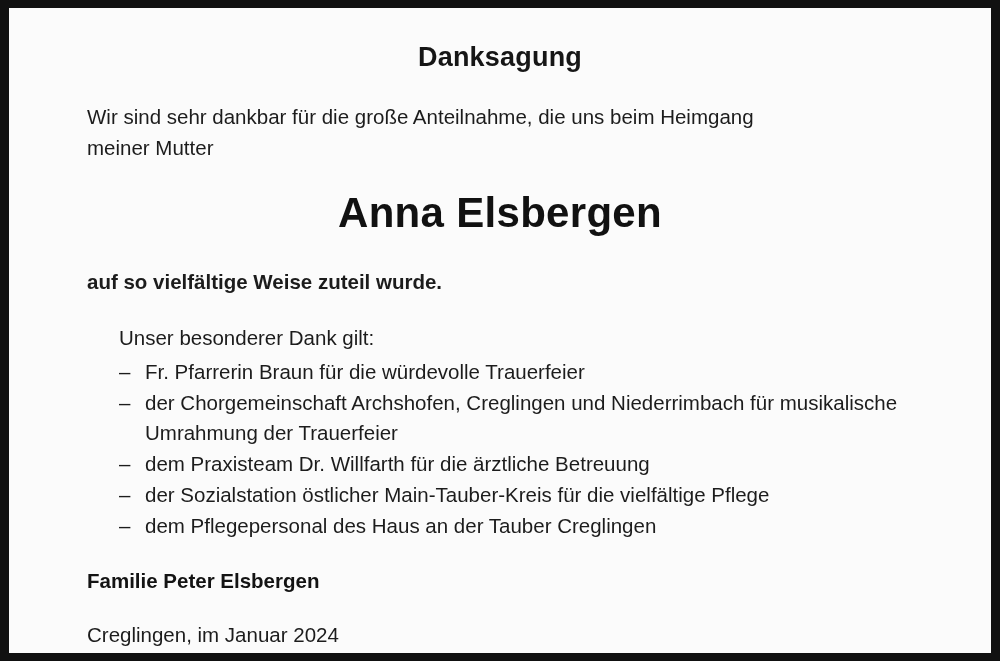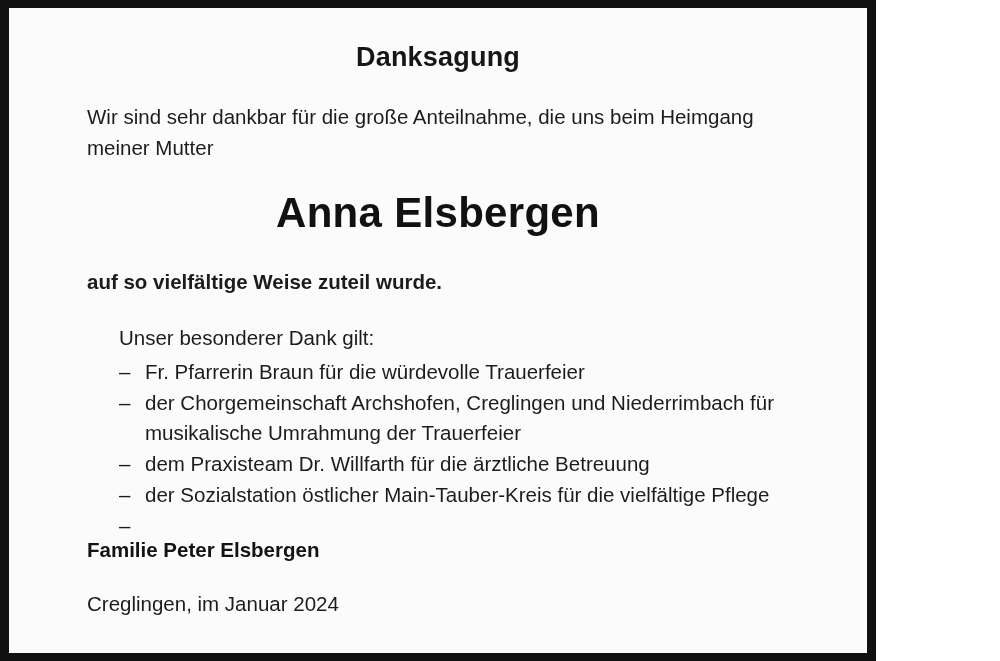--- a/index.html
+++ b/index.html
@@ -10,21 +10,21 @@
   body {
     width: 1000px;
     height: 661px;
     font-family: "Liberation Sans", sans-serif;
     color: #1a1a1a;
     overflow: hidden;
   }
   .notice-frame {
     position: relative;
     box-sizing: border-box;
-    width: 876px;
+    width: 1000px;
     height: 661px;
     background: #ffffff;
     border-top: 8px solid #111111;
     border-bottom: 8px solid #111111;
     border-left: 9px solid #111111;
     border-right: 9px solid #111111;
   }
   .notice-inner {
     position: relative;
     box-sizing: border-box;
@@ -136,20 +136,21 @@
         <li>
           <span class="dash">–</span>
           <span>dem Praxisteam Dr. Willfarth für die ärztliche Betreuung</span>
         </li>
         <li>
           <span class="dash">–</span>
           <span>der Sozialstation östlicher Main-Tauber-Kreis für die vielfältige Pflege</span>
         </li>
         <li>
           <span class="dash">–</span>
+          <span>dem Pflegepersonal des Haus an der Tauber Creglingen</span>
         </li>
       </ul>
     </div>
 
     <div class="family">Familie Peter Elsbergen</div>
 
     <div class="place-date">Creglingen, im Januar 2024</div>
 
   </div>
 </div>

